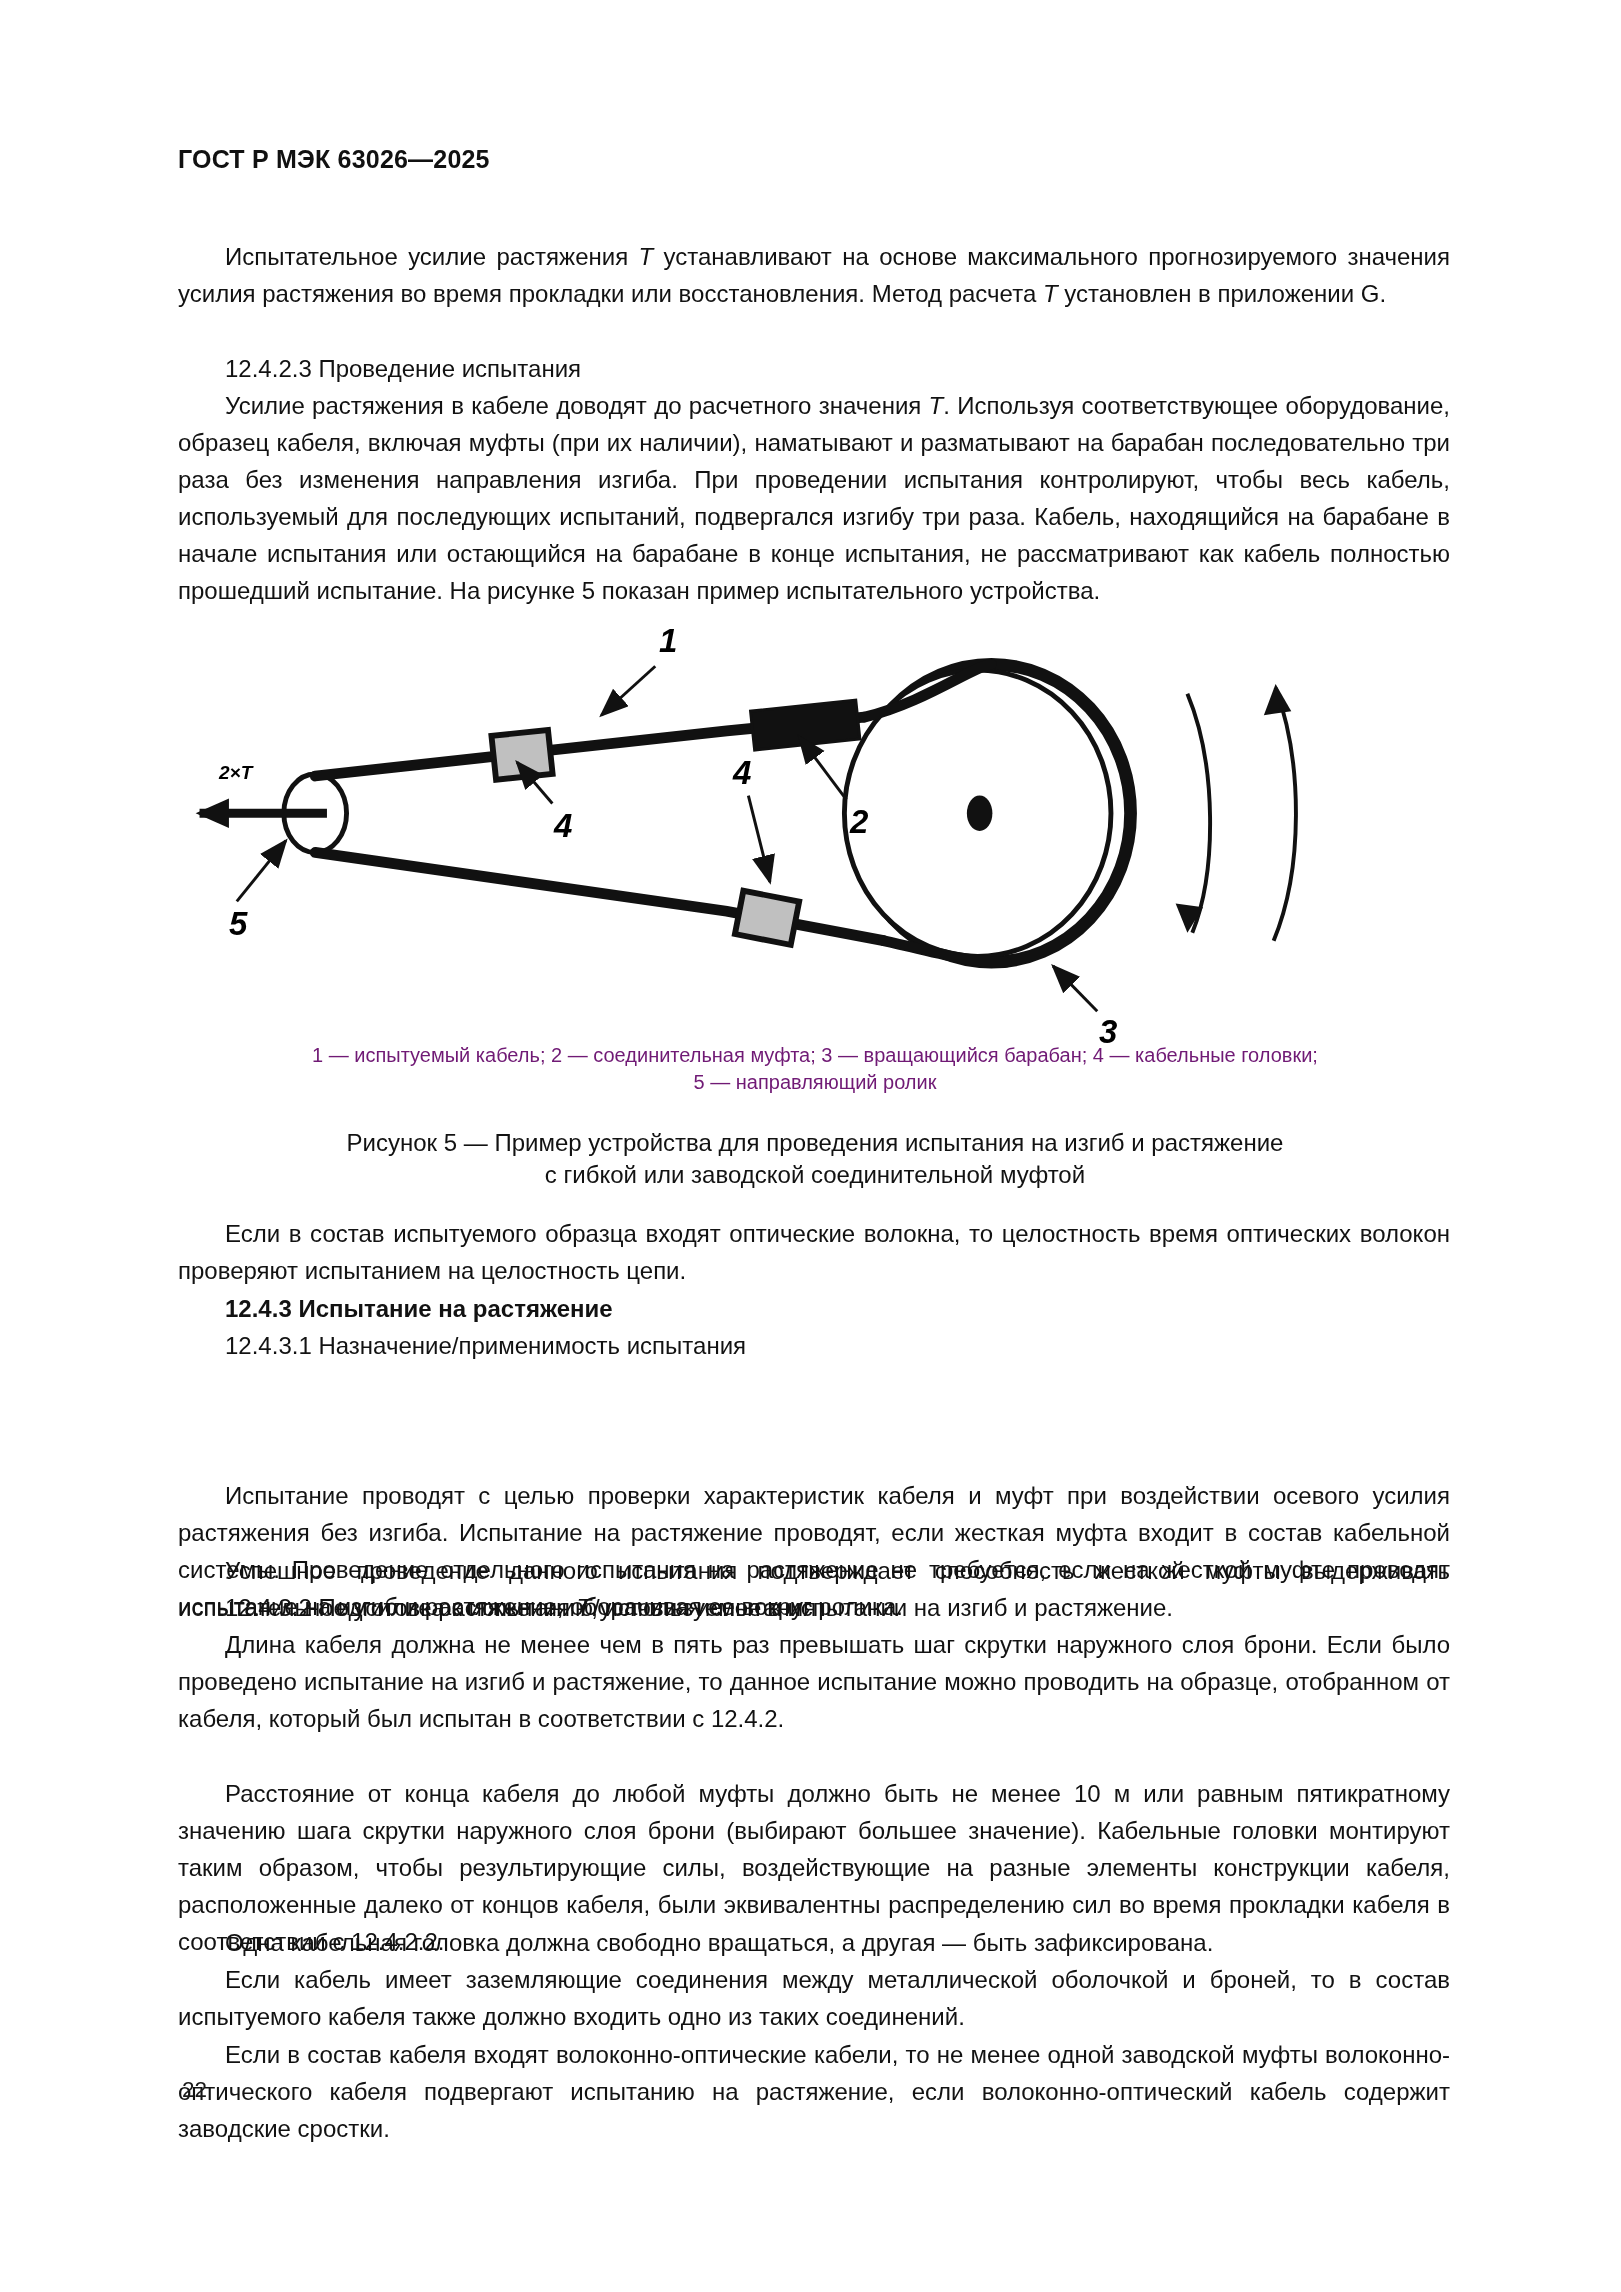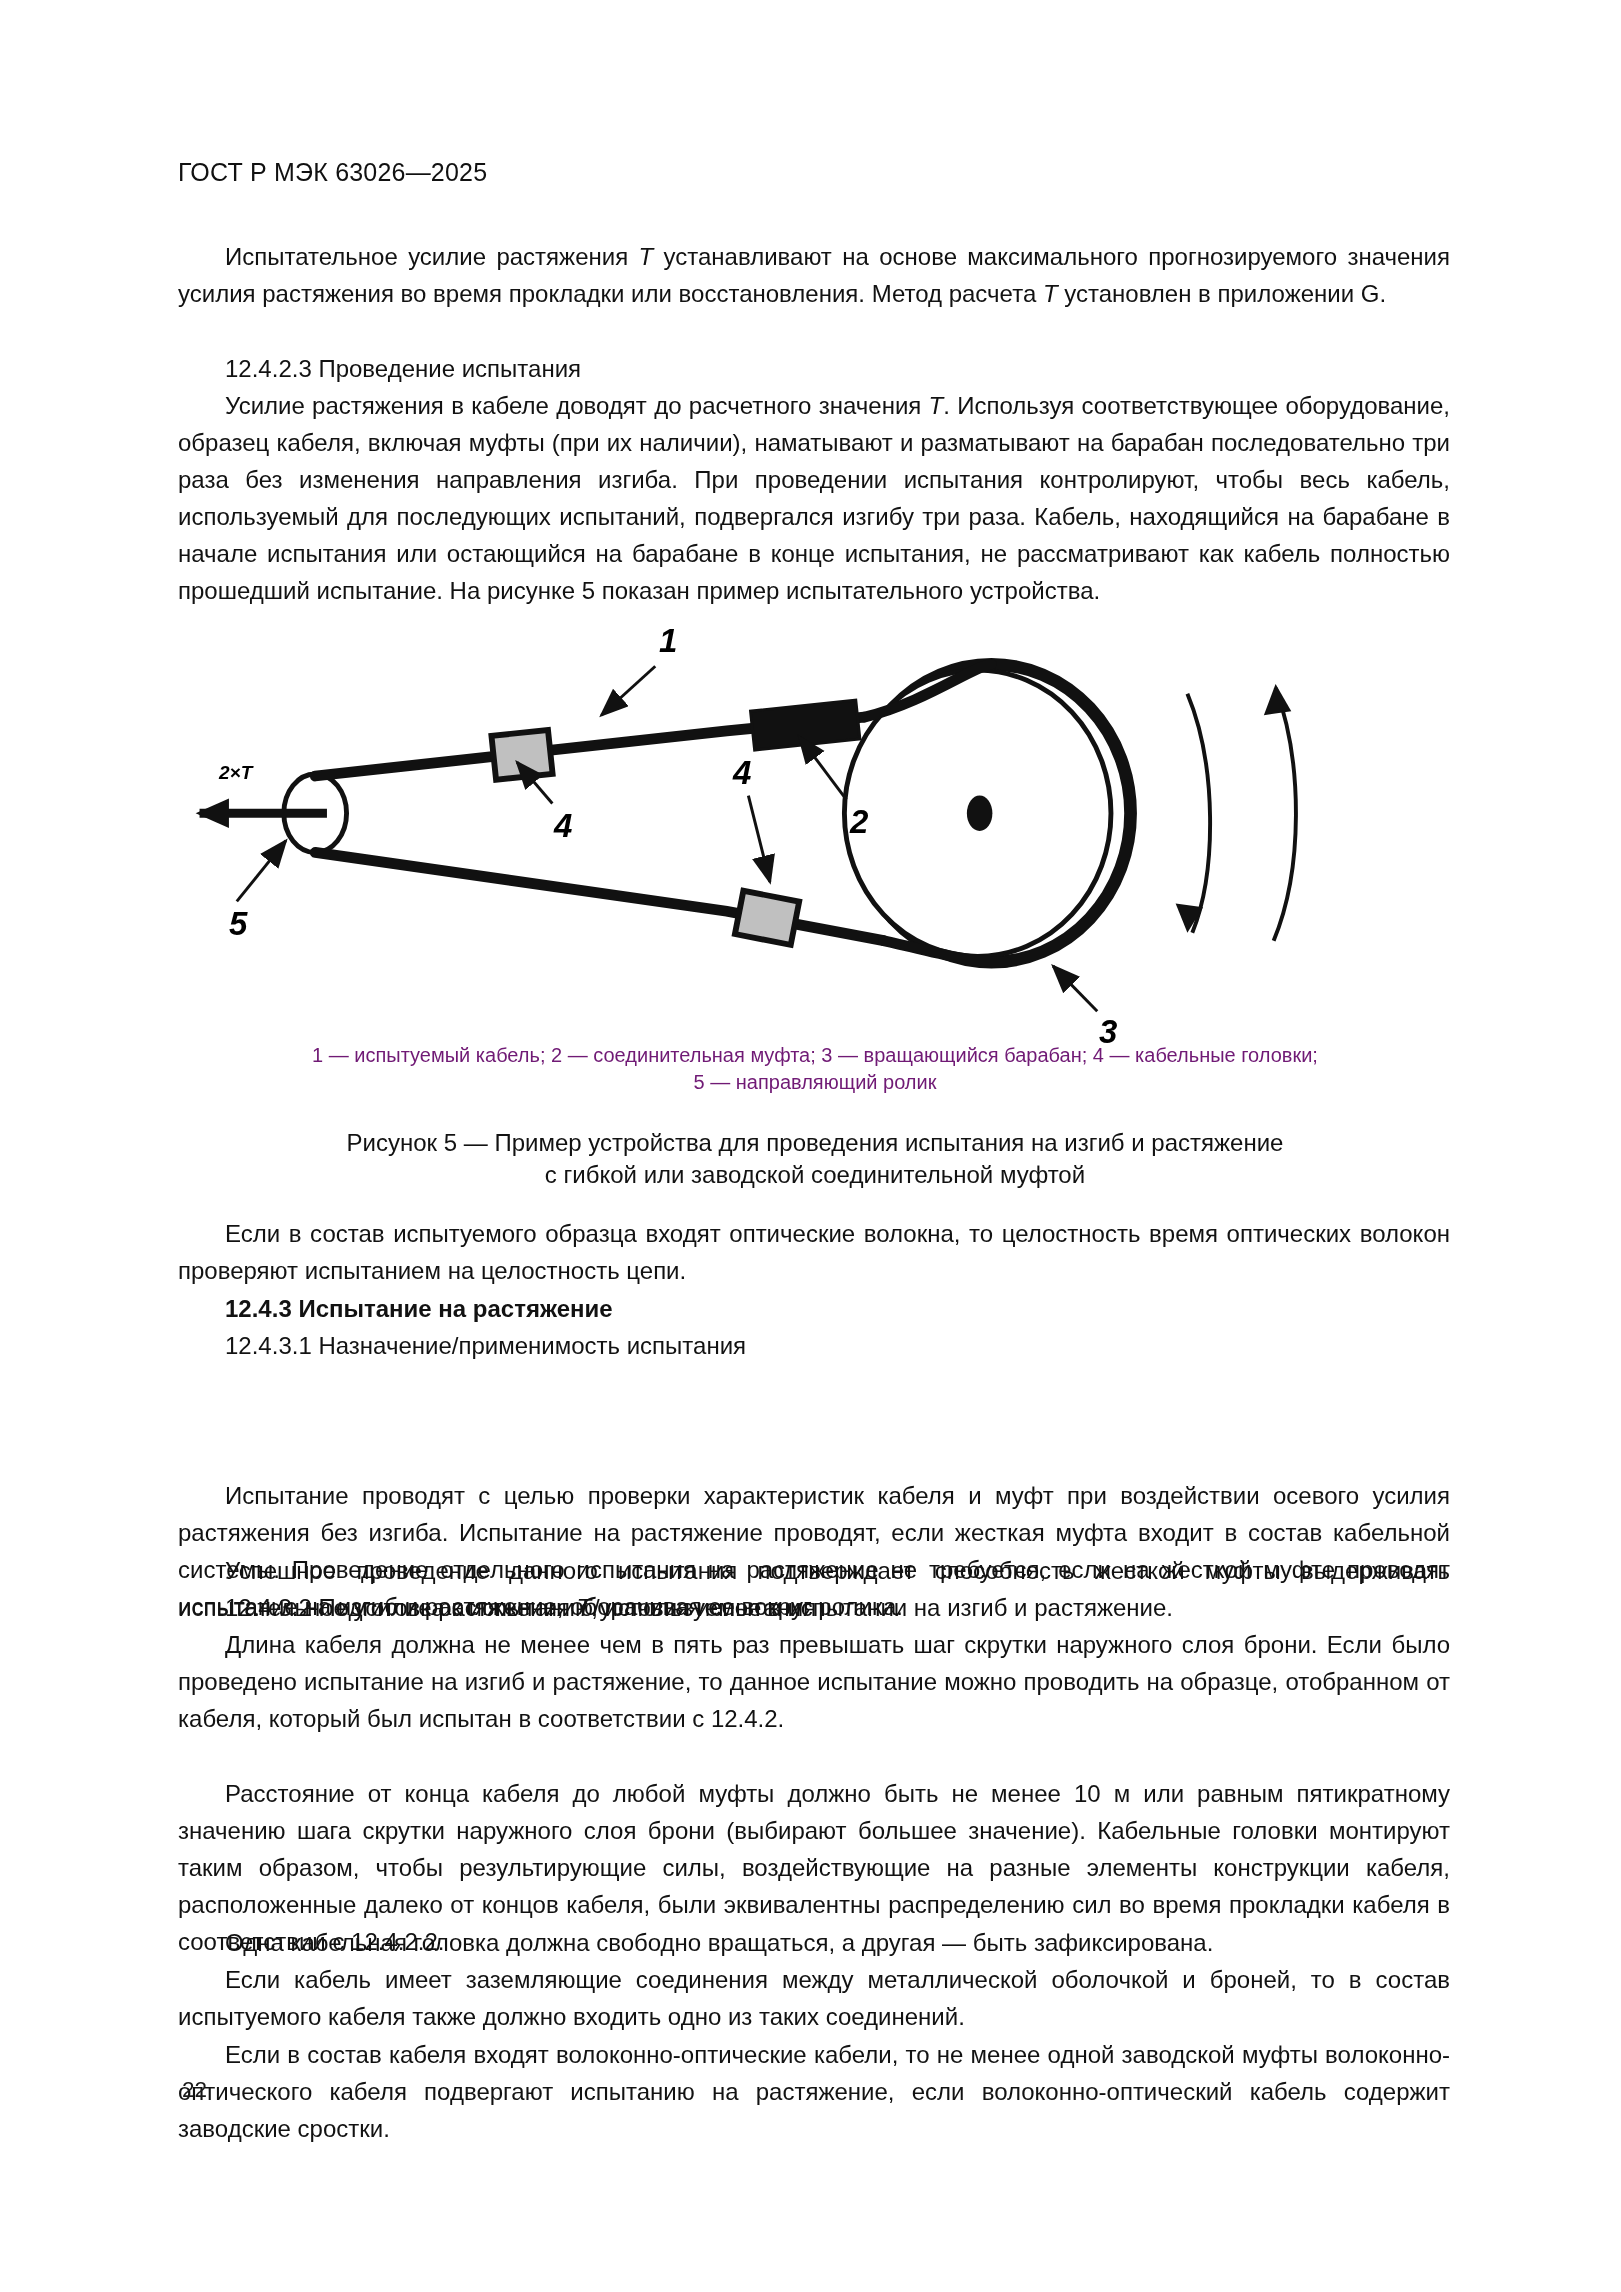--- a/index.html
+++ b/index.html
@@ -17,23 +17,23 @@
     height: 2293px;
     background: #ffffff;
     margin: 0 auto;
     overflow: hidden;
   }
 
   
   .running-header {
     position: absolute;
     left: 178px;
-    top: 158px;
+    top: 145px;
     font-size: 25px;
-    font-weight: normal;
+    font-weight: bold;
     letter-spacing: 0.2px;
     color: #111;
   }
 
   
   .para {
     font-size: 24px;
     line-height: 37px;
     text-align: justify;
     text-justify: inter-word;

